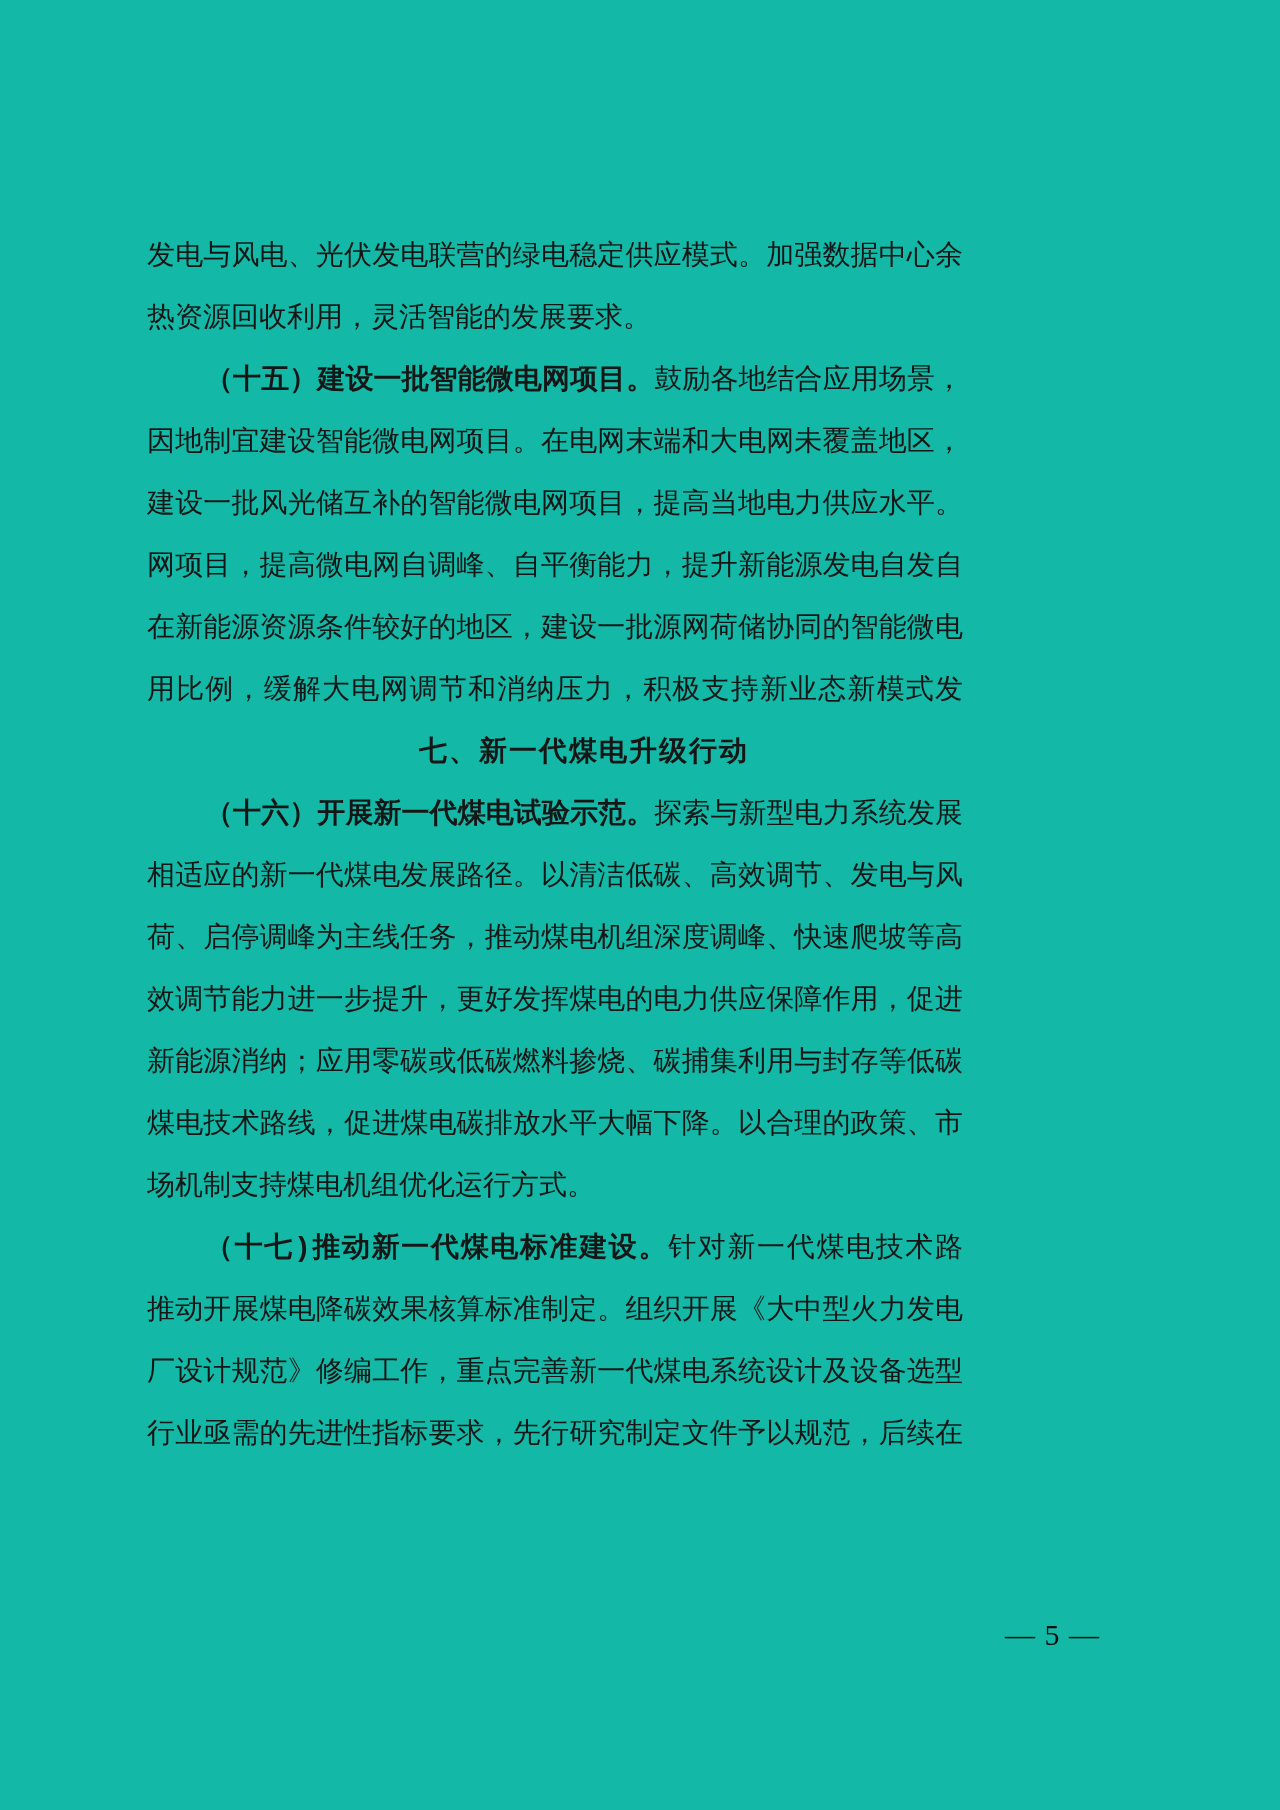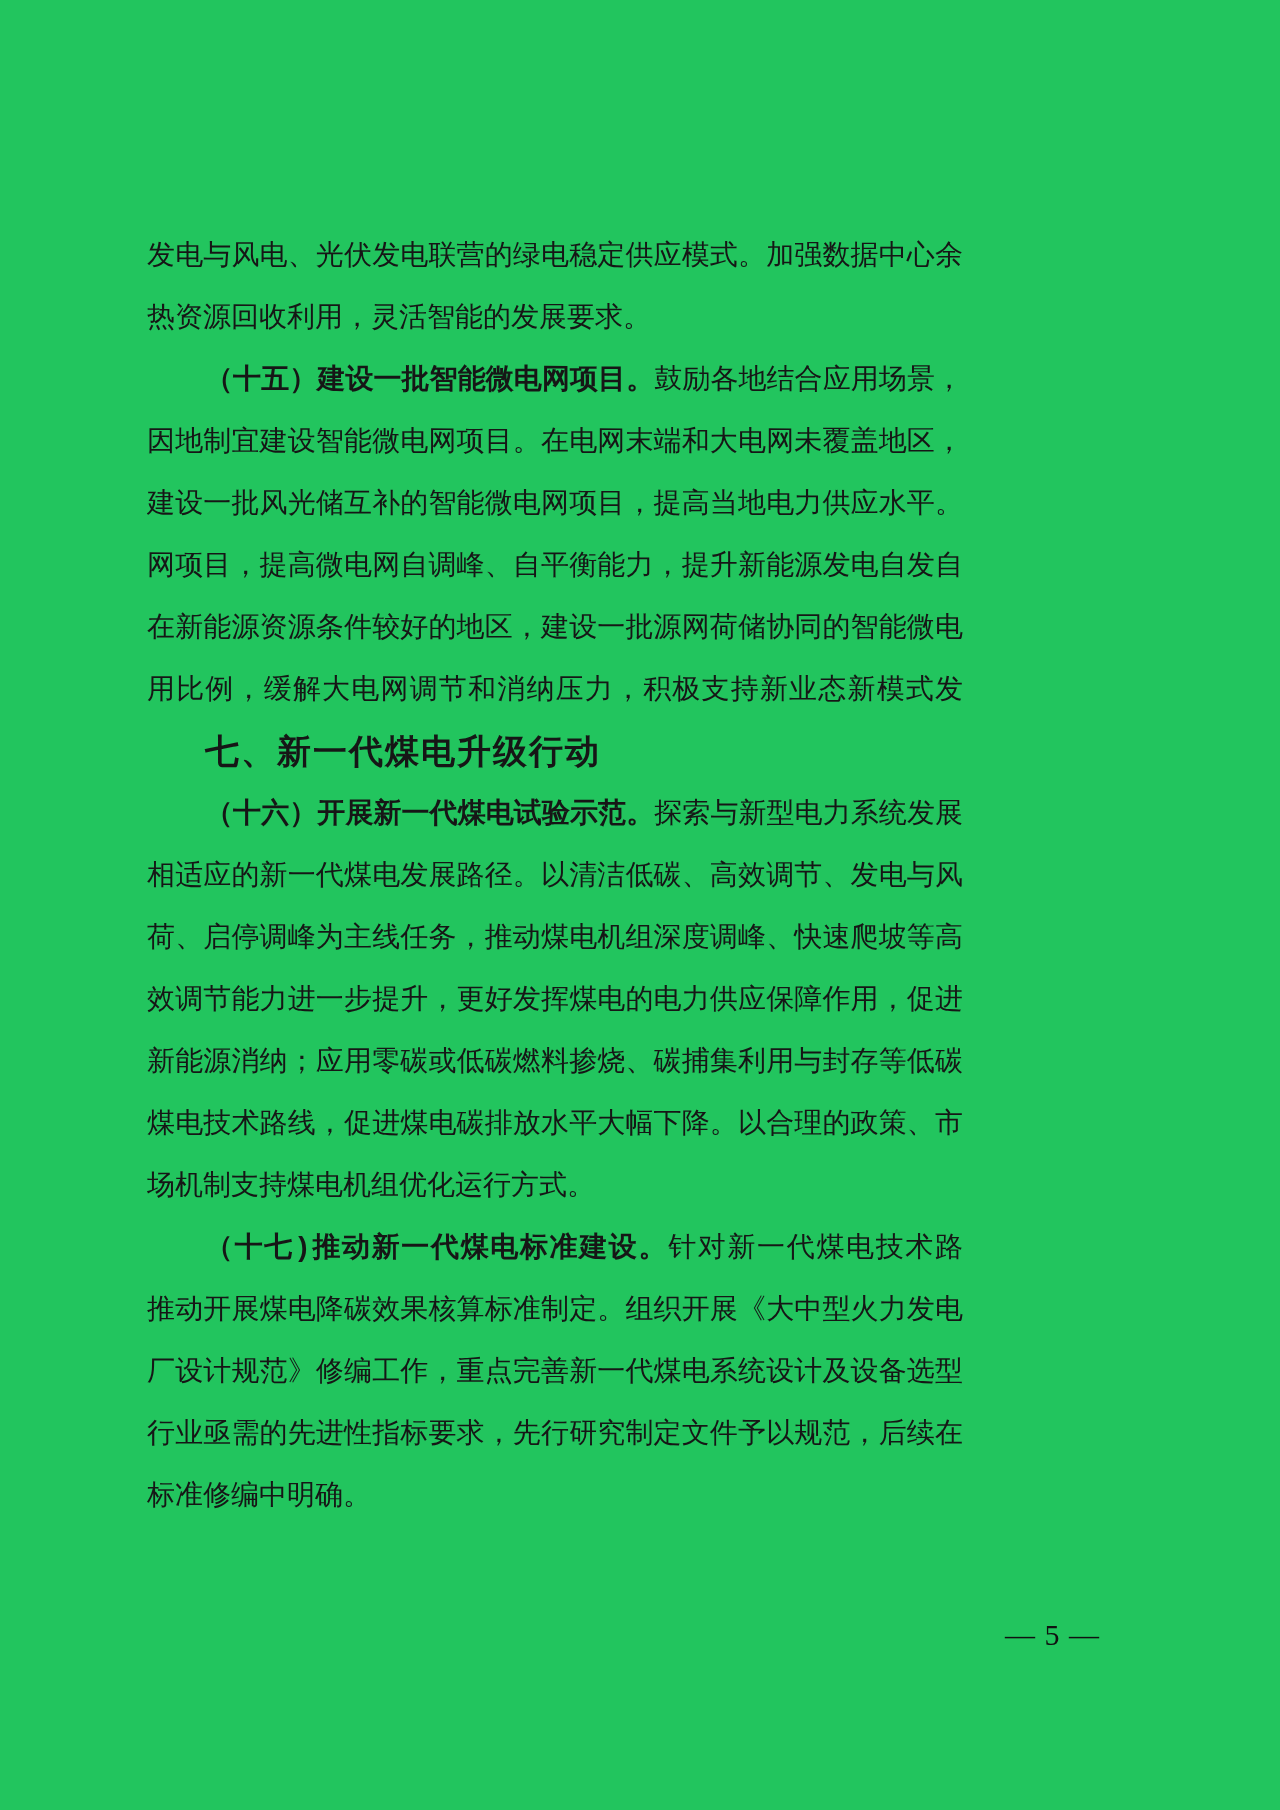--- a/index.html
+++ b/index.html
@@ -4,21 +4,21 @@
 <style>
   html, body {
     margin: 0;
     padding: 0;
     background: #ffffff;
   }
   .page {
     position: relative;
     width: 1280px;
     height: 1810px;
-    background: #22c55e;
+    background: #14b8a6;
     overflow: hidden;
     color: #161616;
   }
   .text-block {
     position: absolute;
     left: 147px;
     top: 224px;
     width: 816px;
     font-family: "Liberation Serif", "DejaVu Serif", serif;
     font-size: 28px;
@@ -37,23 +37,24 @@
   .line.indent {
     text-indent: 58px;
   }
   .line .b {
     font-weight: 700;
     font-family: Liberation Mono, monospace;
   }
   .line.heading {
     font-family: "Liberation Sans", "DejaVu Sans", sans-serif;
     font-weight: 700;
-    font-size: 34px;
+    font-size: 28px;
     letter-spacing: 2px;
     text-indent: 58px;
+    text-align: center;
   }
   .page-number {
     position: absolute;
     left: 1005px;
     top: 1612px;
     height: 45px;
     line-height: 45px;
     font-family: "Liberation Serif", "DejaVu Serif", serif;
     font-size: 30px;
     letter-spacing: 1px;
@@ -79,16 +80,15 @@
       <div class="line fill"><span>相适应的新一代煤电发展路径。以清洁低碳、高效调节、发电与风电</span></div>
       <div class="line fill"><span>荷、启停调峰为主线任务，推动煤电机组深度调峰、快速爬坡等高</span></div>
       <div class="line fill"><span>效调节能力进一步提升，更好发挥煤电的电力供应保障作用，促进</span></div>
       <div class="line fill"><span>新能源消纳；应用零碳或低碳燃料掺烧、碳捕集利用与封存等低碳</span></div>
       <div class="line fill"><span>煤电技术路线，促进煤电碳排放水平大幅下降。以合理的政策、市</span></div>
       <div class="line"><span>场机制支持煤电机组优化运行方式。</span></div>
       <div class="line fill indent"><span class="b">（十七)推动新一代煤电标准建设。</span><span>针对新一代煤电技术路线，</span></div>
       <div class="line fill"><span>推动开展煤电降碳效果核算标准制定。组织开展《大中型火力发电</span></div>
       <div class="line fill"><span>厂设计规范》修编工作，重点完善新一代煤电系统设计及设备选型</span></div>
       <div class="line fill"><span>行业亟需的先进性指标要求，先行研究制定文件予以规范，后续在</span></div>
-      <div class="line"><span>标准修编中明确。</span></div>
     </div>
   <div class="page-number">— 5 —</div>
 </div>
 
 </body></html>

